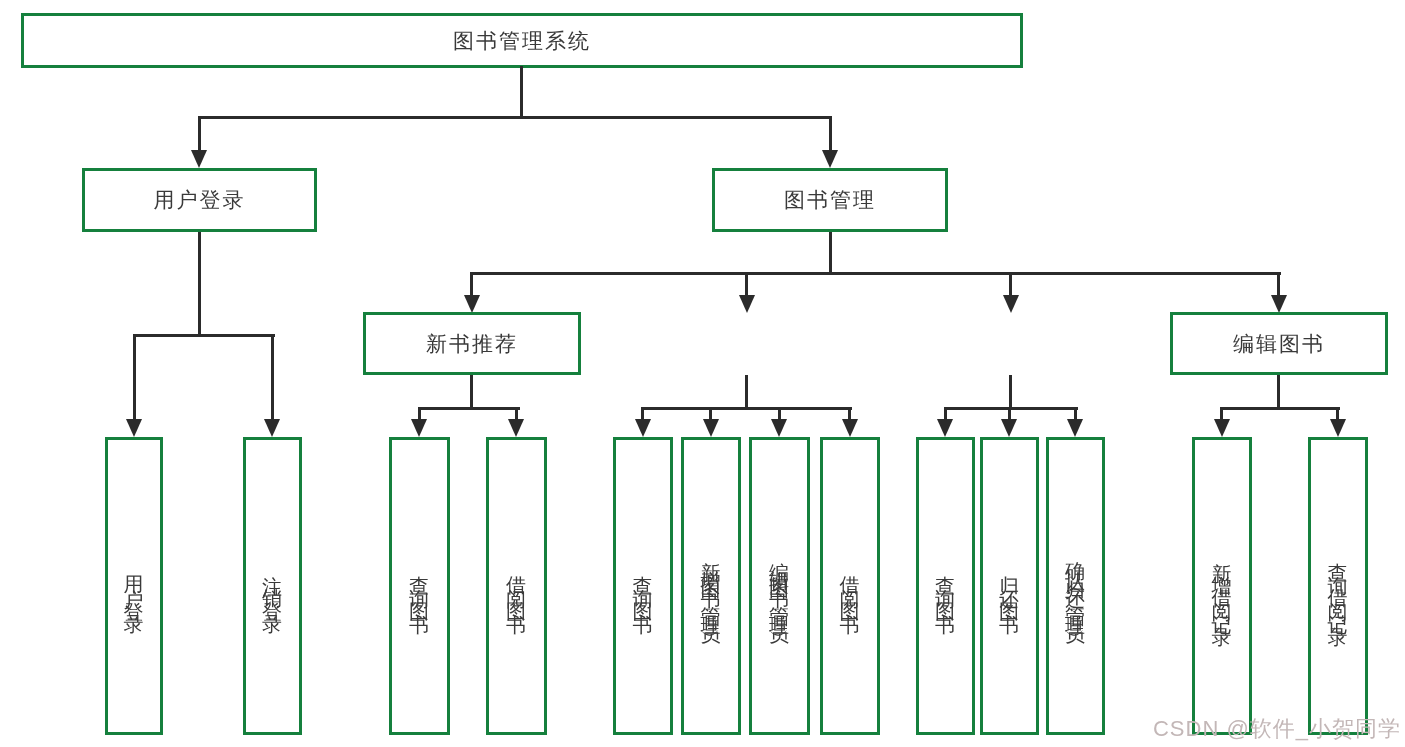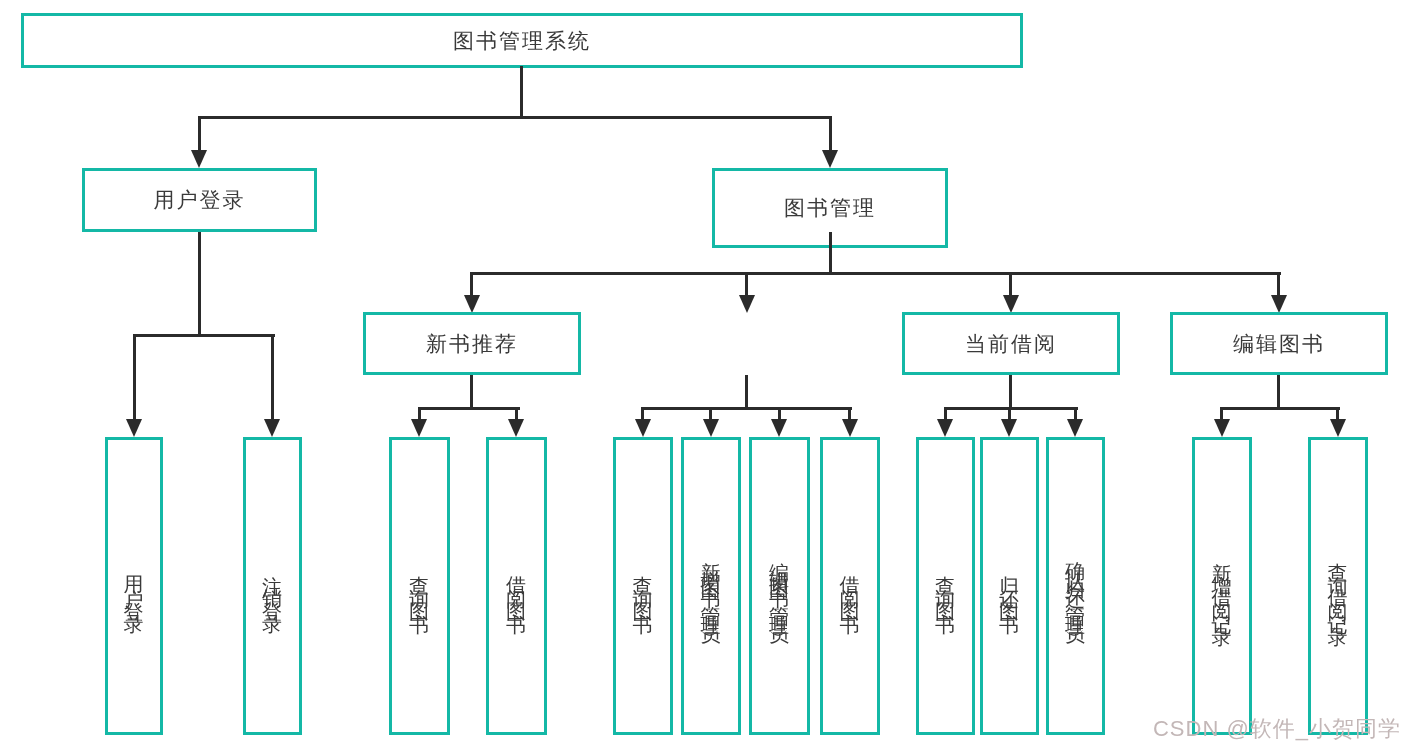--- a/index.html
+++ b/index.html
@@ -1,18 +1,18 @@
 <!DOCTYPE html>
 <html><head>
 <meta charset="utf-8">
 <style>
   html,body{margin:0;padding:0;background:#ffffff;}
   body{font-family:"Liberation Sans","DejaVu Sans",sans-serif;}
   .canvas{position:relative;width:1405px;height:747px;background:#ffffff;overflow:hidden;color:#3a3a3a;}
-  .box{position:absolute;box-sizing:border-box;border:3px solid #14b8a6;background:#ffffff;
+  .box{position:absolute;box-sizing:border-box;border:3px solid #15803d;background:#ffffff;
        display:flex;align-items:center;justify-content:center;}
   .hbox{font-size:21px;letter-spacing:2px;white-space:nowrap;}
   .vbox span{writing-mode:vertical-rl;text-orientation:mixed;font-size:20px;letter-spacing:13px;line-height:1;}
   .vbox.long span{letter-spacing:9px;}
   .line{position:absolute;background:#2b2b2b;}
   .arrow{position:absolute;width:0;height:0;border-left:8px solid transparent;
          border-right:8px solid transparent;border-top:18px solid #2b2b2b;}
   .watermark{position:absolute;right:4px;bottom:3px;font-size:22px;color:#c3b7b7;
              letter-spacing:1px;z-index:5;pointer-events:none;white-space:nowrap;}
 </style>
@@ -28,21 +28,21 @@
   <div class="line" style="left:520px;top:66px;width:3px;height:52px;"></div>
   <div class="line" style="left:198px;top:116px;width:634px;height:3px;"></div>
   <div class="line" style="left:198px;top:116px;width:3px;height:36px;"></div>
   <div class="arrow" style="left:191px;top:150px;"></div>
   <div class="line" style="left:829px;top:116px;width:3px;height:36px;"></div>
   <div class="arrow" style="left:822px;top:150px;"></div>
 
   <div class="box hbox" style="left:82px;top:168px;width:235px;height:64px;">
     <span>用户登录</span>
   </div>
-  <div class="box hbox" style="left:712px;top:168px;width:236px;height:80px;">
+  <div class="box hbox" style="left:712px;top:168px;width:236px;height:64px;">
     <span>图书管理</span>
   </div>
 
   <div class="line" style="left:198px;top:232px;width:3px;height:104px;"></div>
   <div class="line" style="left:133px;top:334px;width:142px;height:3px;"></div>
   <div class="line" style="left:133px;top:334px;width:3px;height:87px;"></div>
   <div class="arrow" style="left:126px;top:419px;"></div>
   <div class="line" style="left:271px;top:334px;width:3px;height:87px;"></div>
   <div class="arrow" style="left:264px;top:419px;"></div>
 
@@ -52,23 +52,20 @@
   <div class="arrow" style="left:464px;top:295px;"></div>
   <div class="line" style="left:745px;top:272px;width:3px;height:25px;"></div>
   <div class="arrow" style="left:739px;top:295px;"></div>
   <div class="line" style="left:1009px;top:272px;width:3px;height:25px;"></div>
   <div class="arrow" style="left:1003px;top:295px;"></div>
   <div class="line" style="left:1277px;top:272px;width:3px;height:25px;"></div>
   <div class="arrow" style="left:1271px;top:295px;"></div>
 
   <div class="box hbox" style="left:363px;top:312px;width:218px;height:63px;">
     <span>新书推荐</span>
-  </div>
-  <div class="box hbox" style="left:902px;top:312px;width:218px;height:63px;">
-    <span>当前借阅</span>
   </div>
   <div class="box hbox" style="left:1170px;top:312px;width:218px;height:63px;">
     <span>编辑图书</span>
   </div>
 
   <div class="line" style="left:470px;top:375px;width:3px;height:34px;"></div>
   <div class="line" style="left:418px;top:407px;width:102px;height:3px;"></div>
   <div class="line" style="left:418px;top:407px;width:3px;height:14px;"></div>
   <div class="arrow" style="left:411px;top:419px;"></div>
   <div class="line" style="left:515px;top:407px;width:3px;height:14px;"></div>

